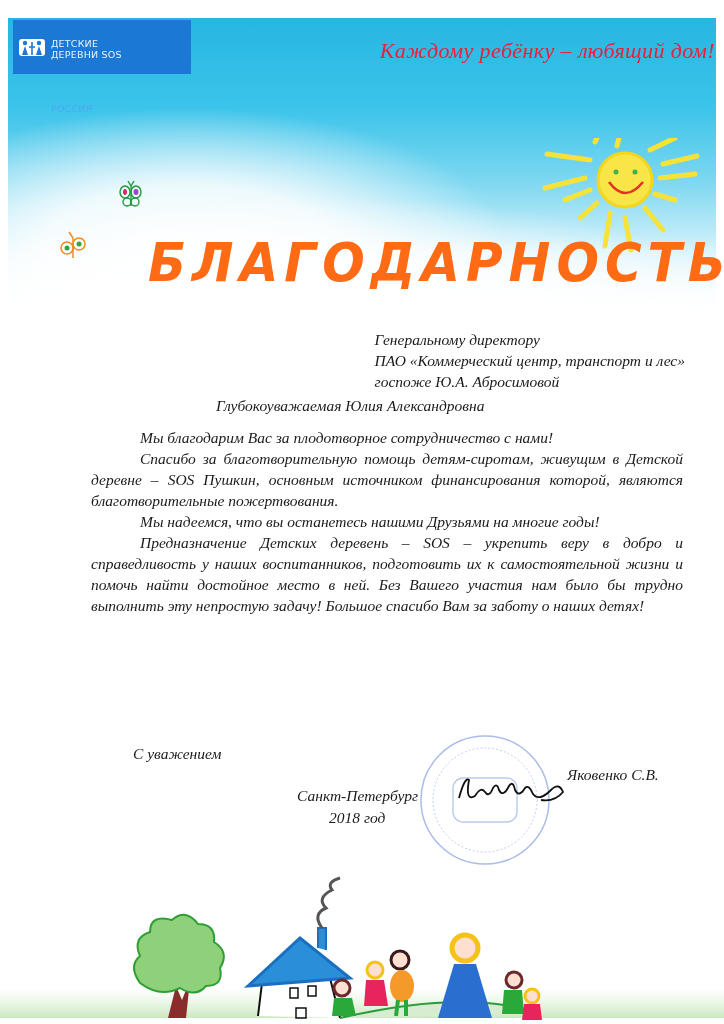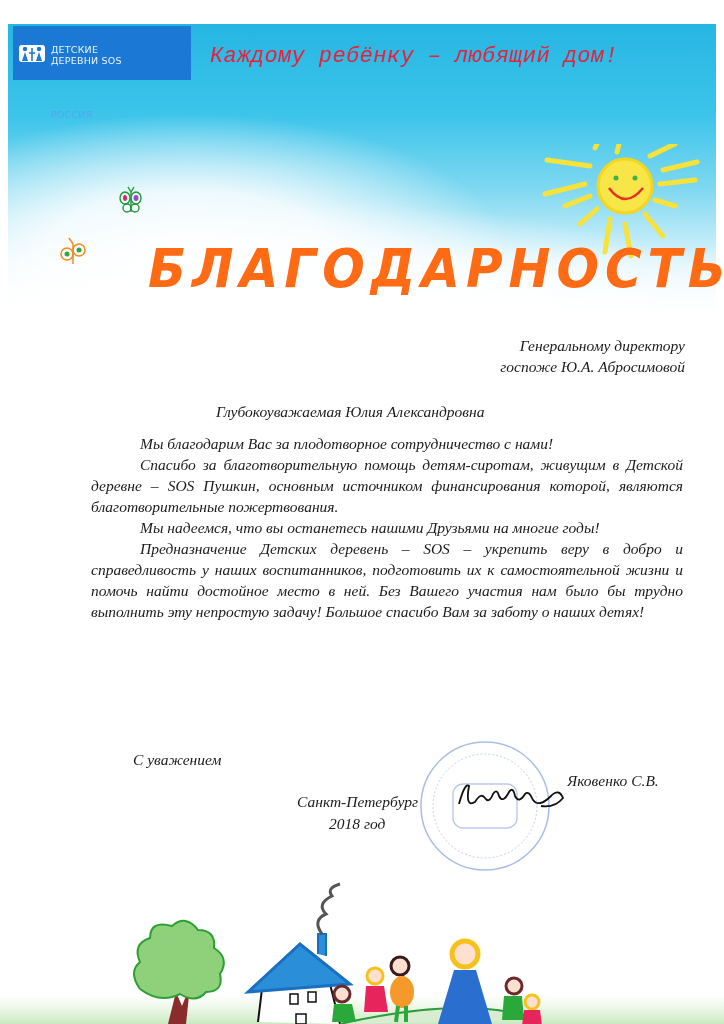--- a/index.html
+++ b/index.html
@@ -1,48 +1,48 @@
 <!DOCTYPE html>
 <html><head>
 <meta charset="utf-8">
 <style>
   html, body { margin: 0; padding: 0; background: #ffffff; }
   body { width: 724px; height: 1024px; position: relative; overflow: hidden; font-family: "DejaVu Serif", serif; }
 
-  .page { position: absolute; left: 0; top: 14px; width: 724px; height: 882px; background: #fff; }
+  .page { position: absolute; left: 0; top: 8px; width: 724px; height: 882px; background: #fff; }
 
   
   .sky { position: absolute; left: 8px; top: 10px; width: 708px; height: 300px;
     background:
       radial-gradient(ellipse 320px 140px at 180px 230px, rgba(255,255,255,0.98) 0%, rgba(255,255,255,0.85) 45%, rgba(255,255,255,0) 100%),
       radial-gradient(ellipse 420px 120px at 330px 300px, rgba(255,255,255,1) 0%, rgba(255,255,255,0.8) 50%, rgba(255,255,255,0) 100%),
       linear-gradient(180deg, #26b6e2 0%, #3cc4ea 30%, #7fd8f1 55%, #d6f2fb 78%, #ffffff 100%);
   }
   .sky-fade { position: absolute; left: 0; top: 230px; width: 724px; height: 90px;
     background: linear-gradient(180deg, rgba(255,255,255,0) 0%, #ffffff 90%); }
 
   
   .logo { position: absolute; left: 13px; top: 12px; width: 178px; height: 54px; background: #1b78d4; }
   .logo-mark { position: absolute; left: 6px; top: 19px; width: 26px; height: 17px; }
   .logo-text { position: absolute; left: 38px; top: 18px; font-family: "DejaVu Sans", sans-serif; font-size: 9.5px; line-height: 11px; color: #e8f3ff; letter-spacing: 0.2px; }
   .logo-text .l3 { color: #4fa8f0; margin-top: 43px; }
 
-  .motto { position: absolute; left: 210px; top: 30px; width: 505px; text-align: left;
-    font-family: Liberation Mono, monospace; font-style: oblique; font-size: 22px; color: #e8203c; letter-spacing: 0.4px; }
+  .motto { position: absolute; left: 210px; top: 30px; width: 505px; text-align: right;
+    font-family: Liberation Serif, serif; font-style: oblique; font-size: 22px; color: #e8203c; letter-spacing: 0.4px; }
 
   .title { position: absolute; left: 148px; top: 226px; font-family: "DejaVu Sans", sans-serif; font-weight: bold;
     font-style: oblique; font-size: 50px; color: #ff6a14; letter-spacing: 6px; transform: scaleY(1.05); }
 
   .sun { position: absolute; left: 535px; top: 130px; width: 170px; height: 130px; }
   .bfly1 { position: absolute; left: 118px; top: 172px; width: 26px; height: 30px; }
   .bfly2 { position: absolute; left: 58px; top: 222px; width: 30px; height: 30px; }
 
   
   .text { font-family: "Liberation Serif", serif; font-style: italic; color: #1a1a1a; font-size: 15.5px; line-height: 21px; }
-  .addressee { position: absolute; right: 39px; top: 321px; text-align: right; }
+  .addressee { position: absolute; right: 39px; top: 321px; text-align: left; }
   .salutation { position: absolute; left: 216px; top: 387px; }
   .body { position: absolute; left: 91px; top: 419px; width: 592px; text-align: justify; }
   .body p { margin: 0; text-indent: 49px; }
   .link { color: #2c3ed6; }
   .closing { position: absolute; left: 133px; top: 735px; font-style: italic; }
   .dir-line { position: absolute; left: 133px; top: 756px; }
   .signer { position: absolute; left: 567px; top: 756px; }
   .city { position: absolute; left: 297px; top: 777px; }
   .year { position: absolute; left: 329px; top: 799px; }
 
@@ -120,20 +120,21 @@
       <line x1="15" y1="8" x2="11" y2="2"></line>
     </g>
     <circle cx="9" cy="18" r="2.5" fill="#31a63c"></circle>
     <circle cx="21" cy="14" r="2.5" fill="#31a63c"></circle>
   </svg>
 
   <div class="title">БЛАГОДАРНОСТЬ</div>
 
   <div class="addressee text">
     <div>Генеральному директору</div>
+    <div>ПАО «Коммерческий центр, транспорт и лес»</div>
     <div>госпоже Ю.А. Абросимовой</div>
   </div>
 
   <div class="salutation text">Глубокоуважаемая Юлия Александровна</div>
 
   <div class="body text">
     <p>Мы благодарим Вас за плодотворное сотрудничество с нами!</p>
     <p>Спасибо за благотворительную помощь детям-сиротам, живущим в Детской деревне – SOS Пушкин, основным источником финансирования которой, являются благотворительные пожертвования.</p>
     <p>Мы надеемся, что вы останетесь нашими Друзьями на многие годы!</p>
     <p>Предназначение Детских деревень – SOS – укрепить веру в добро и справедливость у наших воспитанников, подготовить их к самостоятельной жизни и помочь найти достойное место в ней. Без Вашего участия нам было бы трудно выполнить эту непростую задачу! Большое спасибо Вам за заботу о наших детях!</p>

